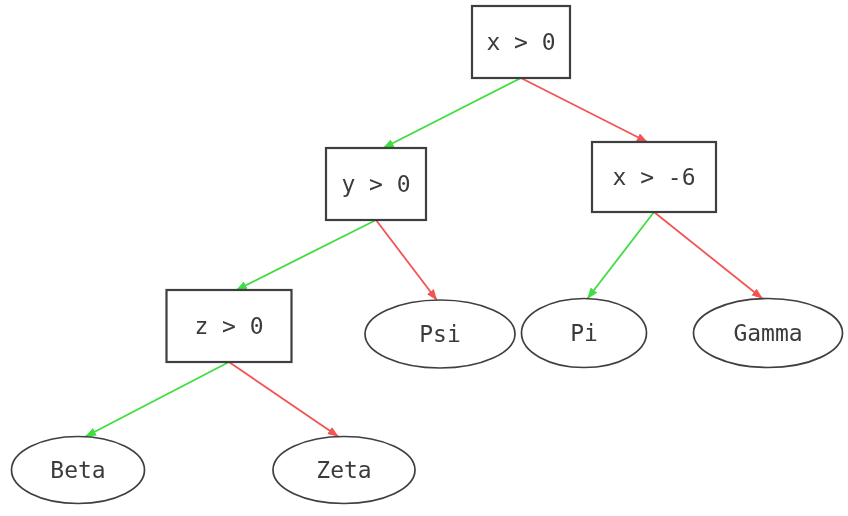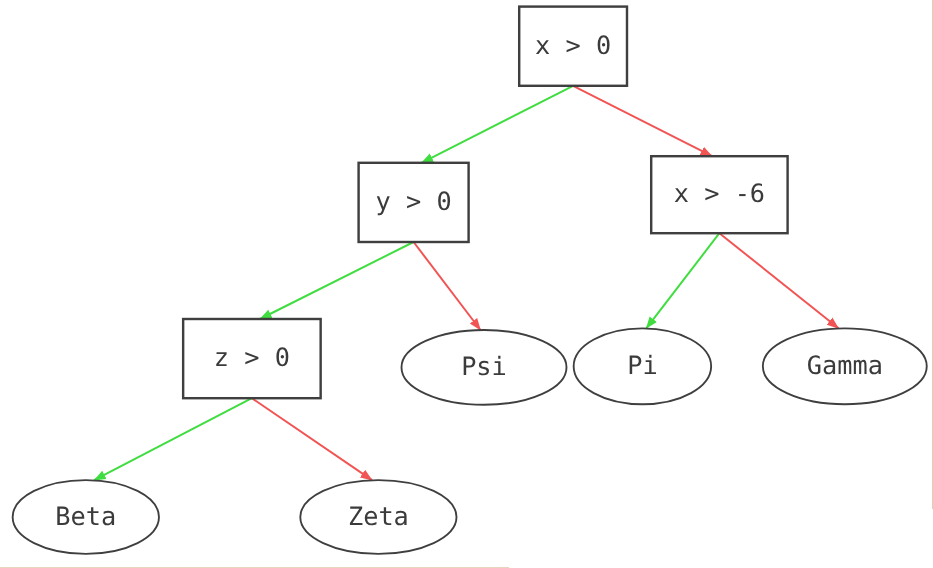--- a/index.html
+++ b/index.html
@@ -4,21 +4,21 @@
 <style>
   html, body {
     margin: 0;
     padding: 0;
     background: #ffffff;
   }
   .canvas-wrap {
     position: relative;
     width: 848px;
     height: 516px;
-    background: #a16207;
+    background: #0c4a6e;
     overflow: hidden;
   }
   svg text {
     font-family: "DejaVu Sans Mono", "Liberation Mono", monospace;
     font-size: 23px;
   }
 </style>
 </head>
 <body>
 

